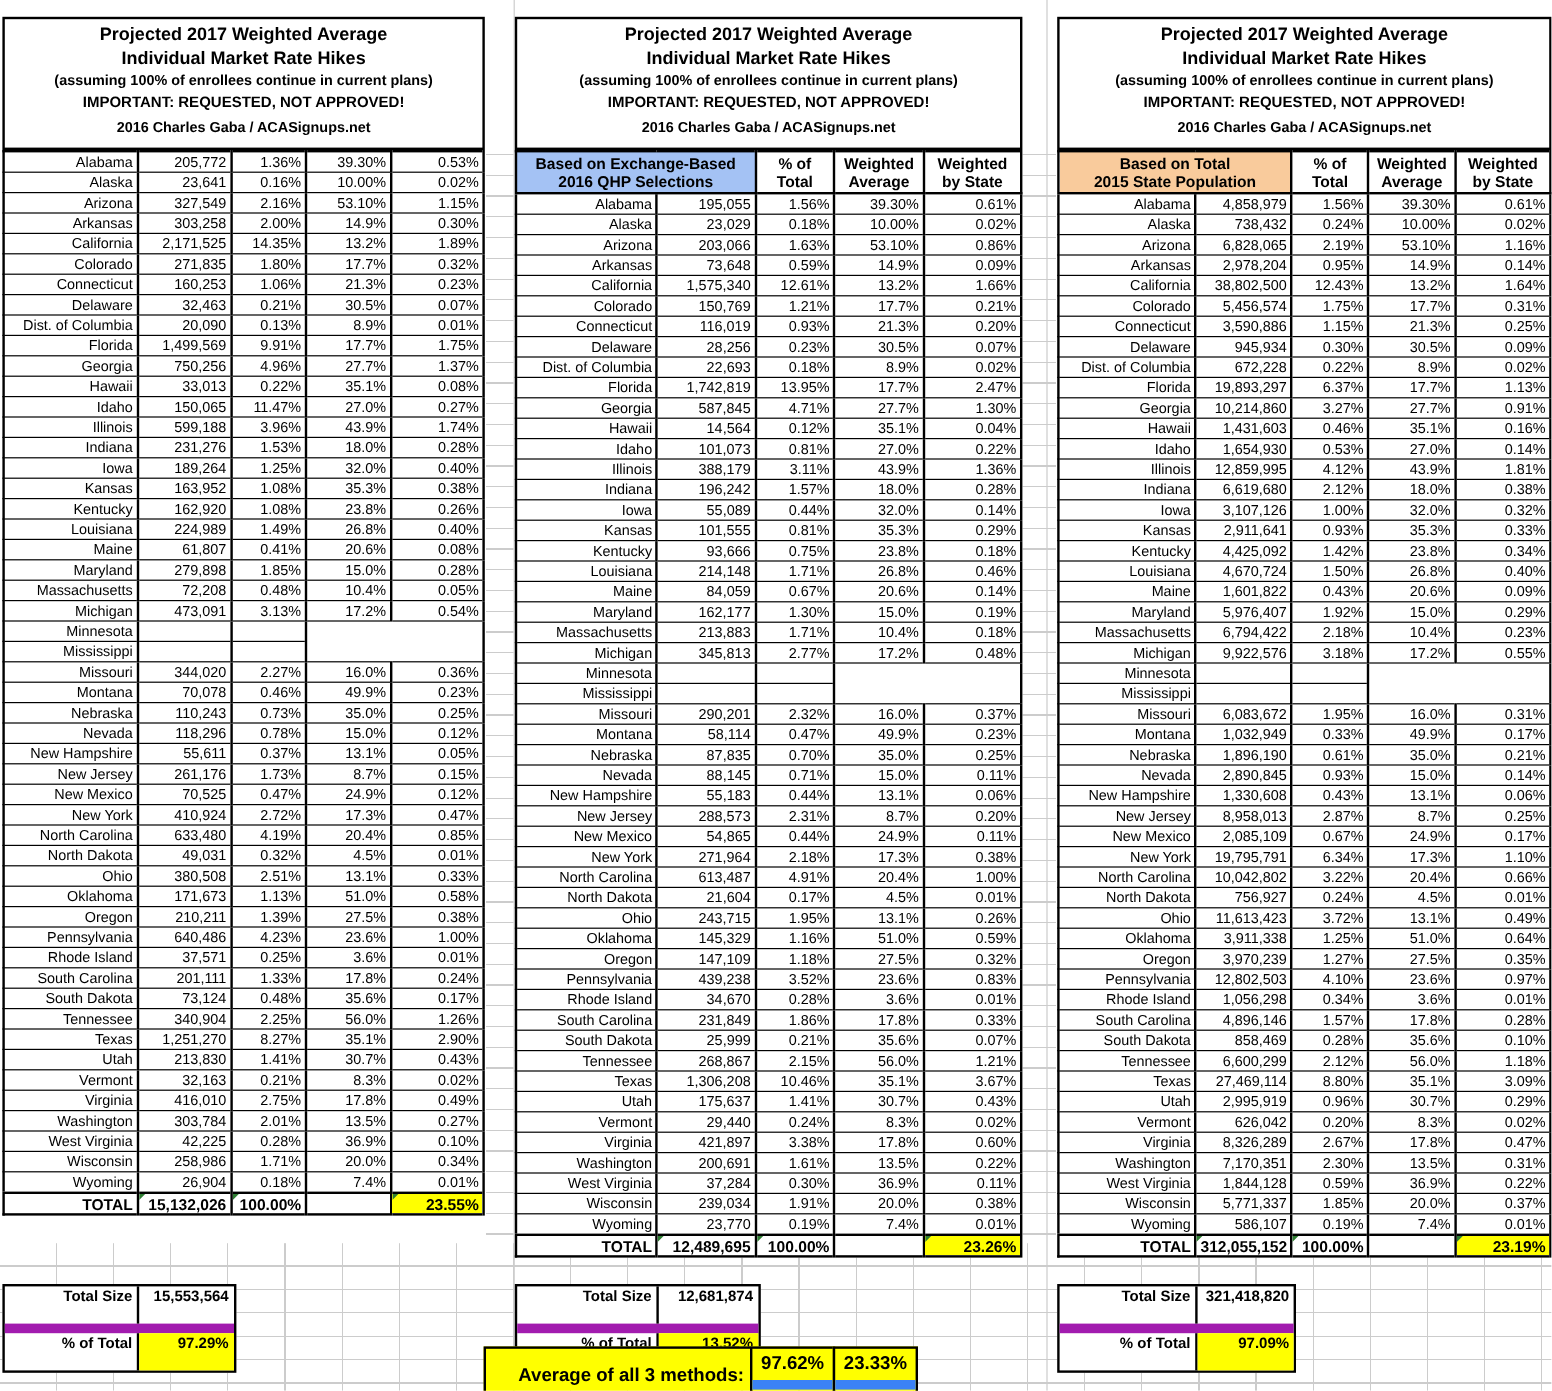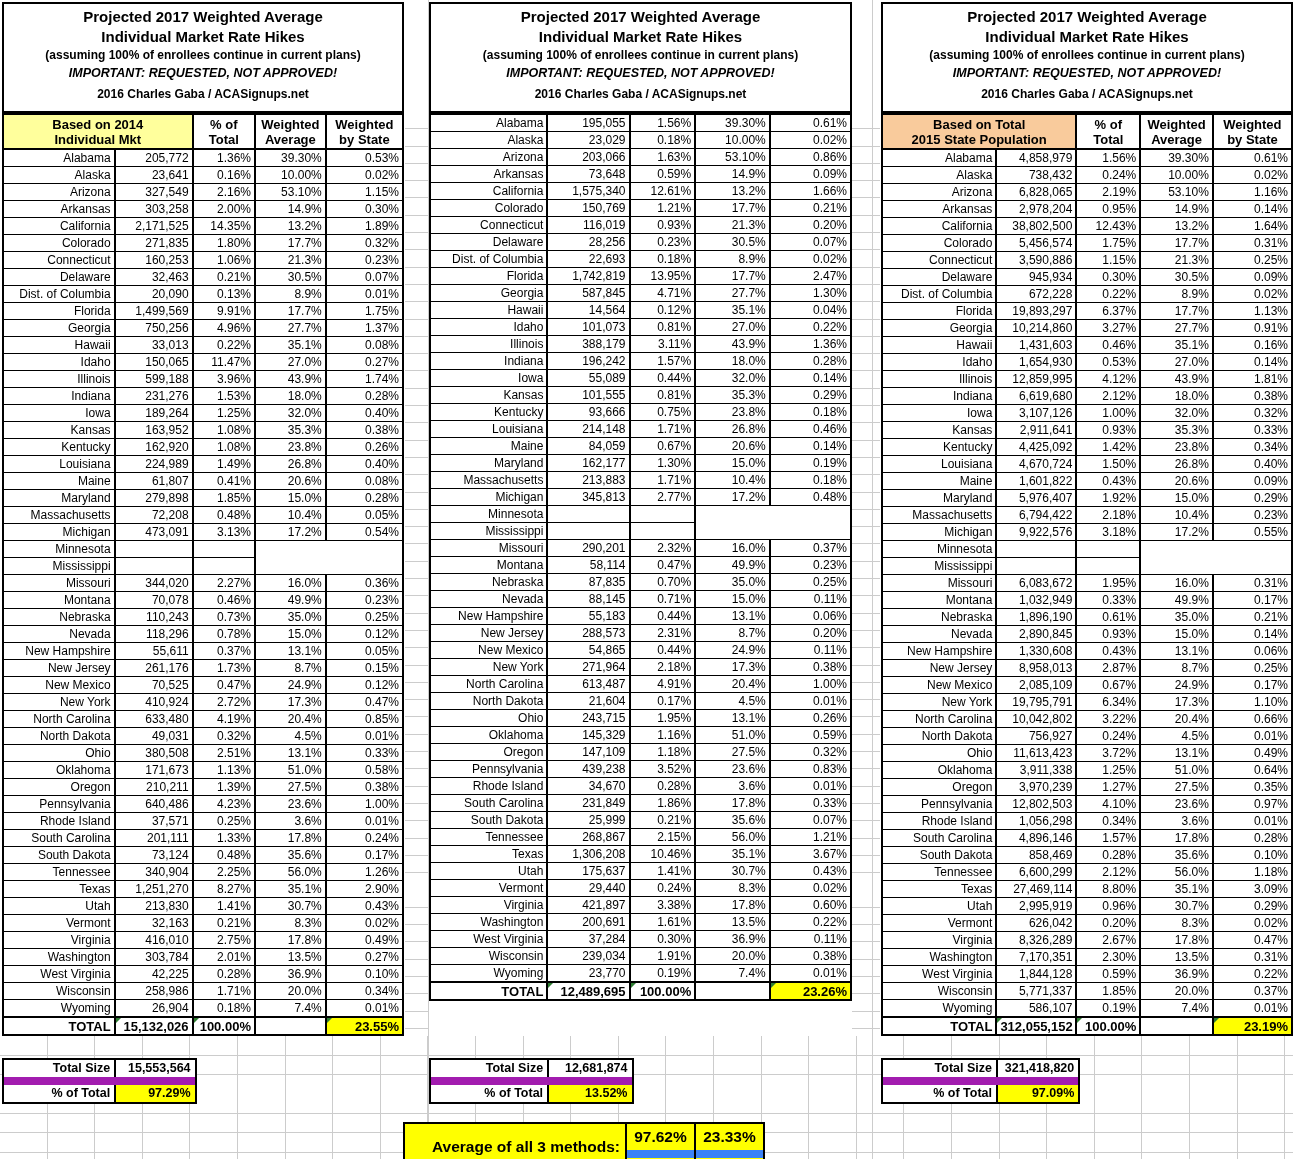--- a/index.html
+++ b/index.html
@@ -13,46 +13,46 @@
   #gutter1{left:405px;top:112px;width:23px;height:923px}
   #gutter2{left:852px;top:112px;width:28px;height:923px}
   .vline{position:absolute;top:0;width:1px;height:1159px;background:#ccc;z-index:1}
   #vline1{left:428px}
   #vline2{left:872px}
   #bottomgrid{position:absolute;left:0;top:1036px;width:1293px;height:123px;z-index:1;
     background-image:
       repeating-linear-gradient(to bottom,transparent 0,transparent 18.5px,#ccc 18.5px,#ccc 19.5px),
       repeating-linear-gradient(to right,transparent 0,transparent 46.6px,#ccc 46.6px,#ccc 47.6px);}
   
-  .panel{position:absolute;top:2px;z-index:2}
+  .panel{position:absolute;top:14px;z-index:2}
   .titlebox{box-sizing:border-box;height:111px;border:2px solid #000;background:#fff;
     text-align:center;padding-top:3px;overflow:hidden}
   .tl0,.tl1{font-size:15px;font-weight:bold;line-height:20px}
   .tl2{font-size:12px;font-weight:bold;line-height:17px}
-  .tl3{font-size:12.5px;font-weight:bold;font-style:italic;line-height:19px}
+  .tl3{font-size:12.5px;font-weight:bold;line-height:19px}
   .tl4{font-size:12px;font-weight:bold;line-height:23px}
   table.datatable{border-collapse:collapse;table-layout:fixed;width:100%;
     border:2px solid #000;background:#fff}
   table.datatable td{
     border-right:2px solid #000;border-bottom:1px solid #000;
     height:16px;padding:0 3px;font-size:12px;line-height:15px;
     text-align:right;vertical-align:middle;white-space:nowrap;overflow:hidden}
   tr.colhead td{height:31px;font-weight:bold;font-size:13px;line-height:15px;
     text-align:center;border-bottom:2px solid #000;padding:1px 2px}
   td.void{border-right:none !important;border-bottom:none !important;background:#fff}
   tr.afterVoid td{border-top:1px solid #000}
   tr.totalrow td{border-top:2px solid #000;font-weight:bold;font-size:13px}
   .hl{background:#FFFF00}
   .b{font-weight:bold}
   .gmark{position:relative}
   .gmark::before{content:"";position:absolute;top:0;left:0;width:0;height:0;
     border-top:5px solid #2e7d32;border-right:5px solid transparent}
   
   .sizeblock{position:absolute;top:1056px;left:0;border:2px solid #000;background:#fff;z-index:3}
-  .sb-row{display:flex;height:17px;line-height:17px}
+  .sb-row{display:flex;height:31px;line-height:17px}
   .sb-row + .sb-row{border-top:8px solid #a21caf}
   .sb-label{box-sizing:border-box;text-align:right;font-weight:bold;font-size:12.5px;
     padding-right:4px;border-right:2px solid #000}
   .sb-val{flex:1;text-align:right;font-weight:bold;font-size:12.5px;padding-right:4px}
   
   #avg{position:absolute;left:403px;top:1122px;display:flex;z-index:3}
   #avg .lbl{box-sizing:border-box;width:224px;height:50px;background:#FFFF00;
     border:2px solid #000;display:flex;align-items:center;justify-content:flex-end;
     font-size:15.5px;font-weight:bold;padding:0 5px}
   #avg .col{box-sizing:border-box;width:71px;border:2px solid #000;margin-left:-2px;background:#FFFF00}
@@ -80,38 +80,20 @@
       </div>
       <table class="datatable">
         <colgroup>
           <col style="width: 27.9%;">
           <col style="width: 19.5%;">
           <col style="width: 15.6%;">
           <col style="width: 17.7%;">
           <col style="width: 19.3%;">
         </colgroup>
         <tbody>
-          <tr class="colhead">
-            <td colspan="2" style="background: rgb(255, 255, 156);">
-              <div>Based on 2014</div>
-              <div>Individual Mkt</div>
-            </td>
-            <td>
-              <div>% of</div>
-              <div>Total</div>
-            </td>
-            <td>
-              <div>Weighted</div>
-              <div>Average</div>
-            </td>
-            <td>
-              <div>Weighted</div>
-              <div>by State</div>
-            </td>
-          </tr>
           <tr>
             <td class="state">Alabama</td>
             <td class="num">205,772</td>
             <td class="num">1.36%</td>
             <td class="num">39.30%</td>
             <td class="num">0.53%</td>
           </tr>
           <tr>
             <td class="state">Alaska</td>
             <td class="num">23,641</td>
@@ -492,20 +474,38 @@
       </div>
       <table class="datatable">
         <colgroup>
           <col style="width: 27.9%;">
           <col style="width: 19.5%;">
           <col style="width: 15.6%;">
           <col style="width: 17.7%;">
           <col style="width: 19.3%;">
         </colgroup>
         <tbody>
+          <tr class="colhead">
+            <td colspan="2" style="background: rgb(164, 194, 244);">
+              <div>Based on Exchange-Based</div>
+              <div>2016 QHP Selections</div>
+            </td>
+            <td>
+              <div>% of</div>
+              <div>Total</div>
+            </td>
+            <td>
+              <div>Weighted</div>
+              <div>Average</div>
+            </td>
+            <td>
+              <div>Weighted</div>
+              <div>by State</div>
+            </td>
+          </tr>
           <tr>
             <td class="state">Alabama</td>
             <td class="num">195,055</td>
             <td class="num">1.56%</td>
             <td class="num">39.30%</td>
             <td class="num">0.61%</td>
           </tr>
           <tr>
             <td class="state">Alaska</td>
             <td class="num">23,029</td>

